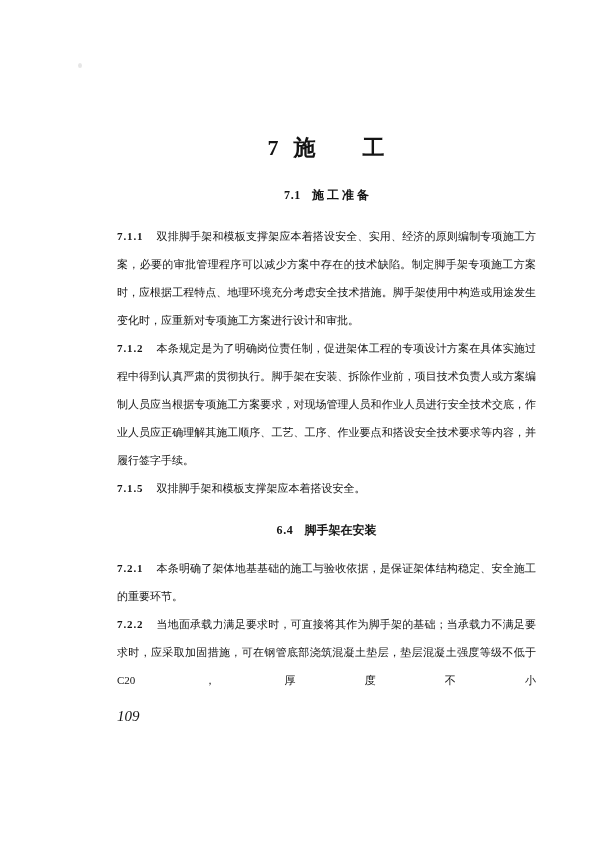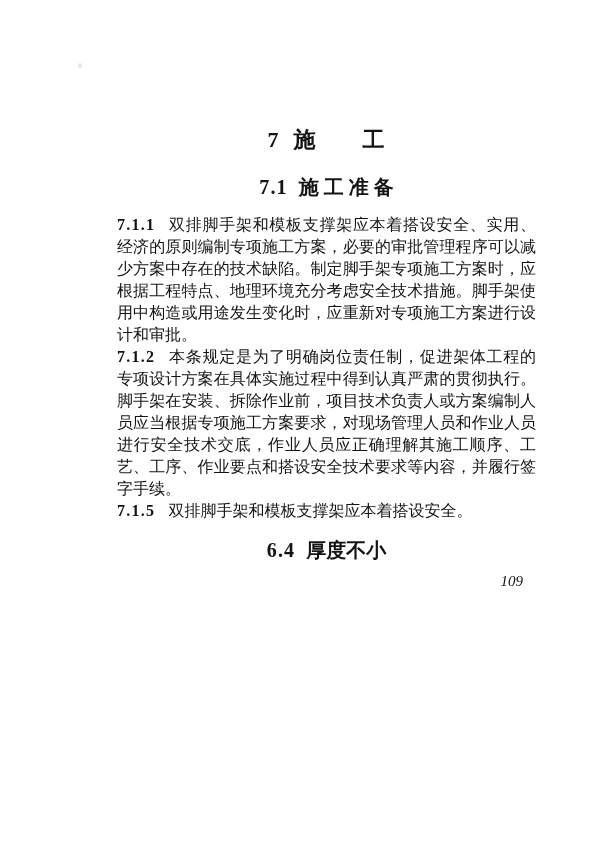--- a/index.html
+++ b/index.html
@@ -23,72 +23,71 @@
     top: 63px;
     width: 4px;
     height: 5px;
     background: #9a9a9a;
     opacity: 0.25;
     border-radius: 50%;
   }
   .text-column {
     position: absolute;
     left: 117px;
-    top: 128px;
+    top: 136px;
     width: 419px;
   }
   .chapter-title {
     margin: 0;
     text-align: center;
     font-size: 22px;
     line-height: 24px;
     font-weight: bold;
     white-space: pre;
     letter-spacing: 1px;
   }
   .chapter-title .chapter-number {
     margin-right: 14px;
   }
   .section-heading {
     margin: 0;
     text-align: center;
-    font-size: 20px;
+    font-size: 12px;
     line-height: 18px;
     font-weight: bold;
     white-space: pre;
   }
   .section-heading-1 { margin-top: 26px; }
   .section-heading-2 { margin-top: 19px; }
   .section-heading .section-number {
     margin-right: 11px;
     letter-spacing: 0.06em;
   }
   .paragraphs-1 { margin-top: 18px; }
   .paragraphs-2 { margin-top: 15px; }
   .clause {
     margin: 0;
-    font-size: 16px;
-    line-height: 22px;
+    font-size: 11px;
+    line-height: 28px;
     text-align: justify;
     text-justify: inter-character;
     font-family: Liberation Serif, serif;
   }
   .clause .clause-number {
     font-weight: bold;
     letter-spacing: 0.08em;
     margin-right: 13px;
     white-space: nowrap;
   }
   .clause.continued {
     text-align-last: justify;
   }
   .page-number {
     margin-top: 13px;
     padding-right: 13px;
-    text-align: right;
     font-size: 15px;
     line-height: 18px;
     font-style: italic;
   }
 </style>
 </head>
 <body>
 
 <div class="page">
   <div class="scan-artifact"></div>
@@ -98,18 +97,22 @@
     <h1 class="chapter-title"><span class="chapter-number">7</span><span>施　　工</span></h1>
 
     <h2 class="section-heading section-heading-1"><span class="section-number">7.1</span><span>施 工 准 备</span></h2>
 
     <div class="paragraphs-1">
       <p class="clause"><span class="clause-number">7.1.1</span><span>双排脚手架和模板支撑架应本着搭设安全、实用、经济的原则编制专项施工方案，必要的审批管理程序可以减少方案中存在的技术缺陷。制定脚手架专项施工方案时，应根据工程特点、地理环境充分考虑安全技术措施。脚手架使用中构造或用途发生变化时，应重新对专项施工方案进行设计和审批。</span></p>
       <p class="clause"><span class="clause-number">7.1.2</span><span>本条规定是为了明确岗位责任制，促进架体工程的专项设计方案在具体实施过程中得到认真严肃的贯彻执行。脚手架在安装、拆除作业前，项目技术负责人或方案编制人员应当根据专项施工方案要求，对现场管理人员和作业人员进行安全技术交底，作业人员应正确理解其施工顺序、工艺、工序、作业要点和搭设安全技术要求等内容，并履行签字手续。</span></p>
       <p class="clause"><span class="clause-number">7.1.5</span><span>双排脚手架和模板支撑架应本着搭设安全。</span></p>
     </div>
 
-    <h2 class="section-heading section-heading-2"><span class="section-number">6.4</span><span>厚度不小</span></h2>
+    <h2 class="section-heading section-heading-2"><span class="section-number">6.4</span><span>脚手架在安装</span></h2>
 
+    <div class="paragraphs-2">
+      <p class="clause"><span class="clause-number">7.2.1</span><span>本条明确了架体地基基础的施工与验收依据，是保证架体结构稳定、安全施工的重要环节。</span></p>
+      <p class="clause continued"><span class="clause-number">7.2.2</span><span>当地面承载力满足要求时，可直接将其作为脚手架的基础；当承载力不满足要求时，应采取加固措施，可在钢管底部浇筑混凝土垫层，垫层混凝土强度等级不低于 C20，厚度不小</span></p>
+    </div>
 
     <div class="page-number">109</div>
   </div>
 </div>
 
 </body></html>

